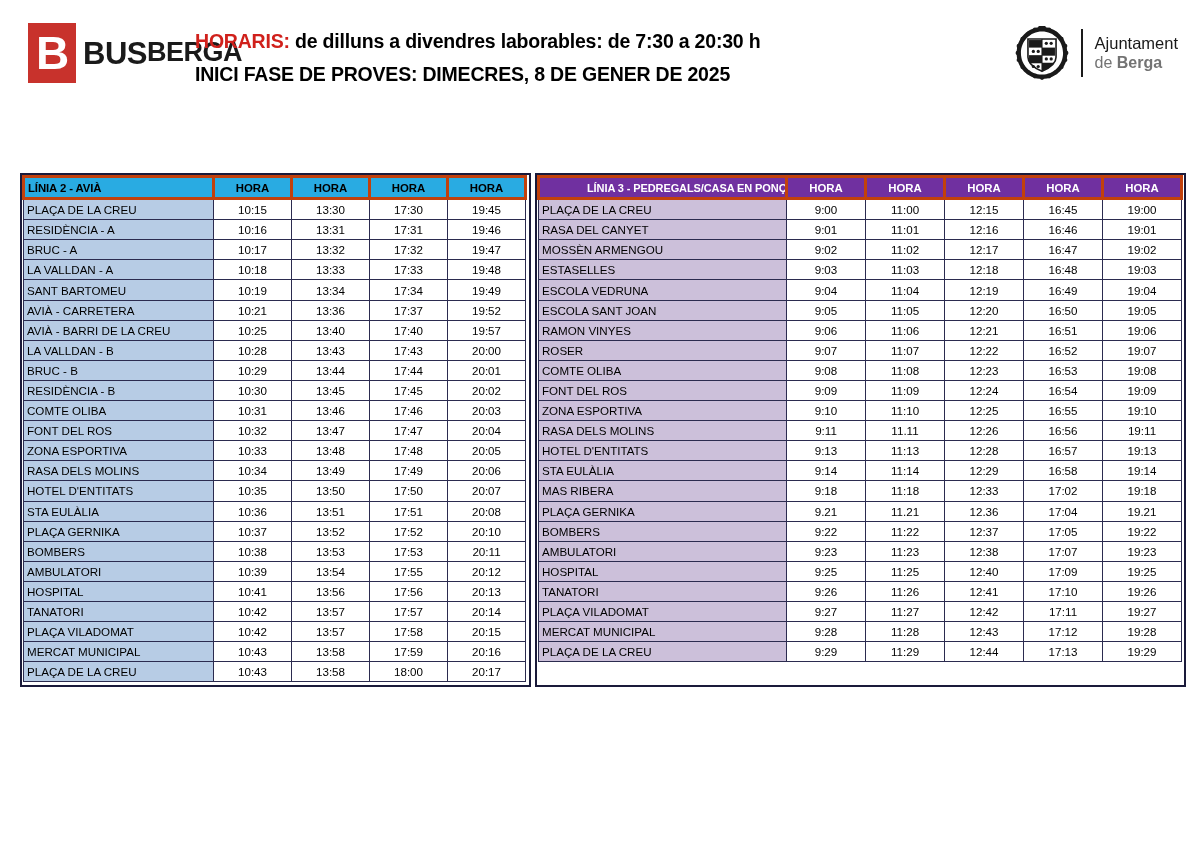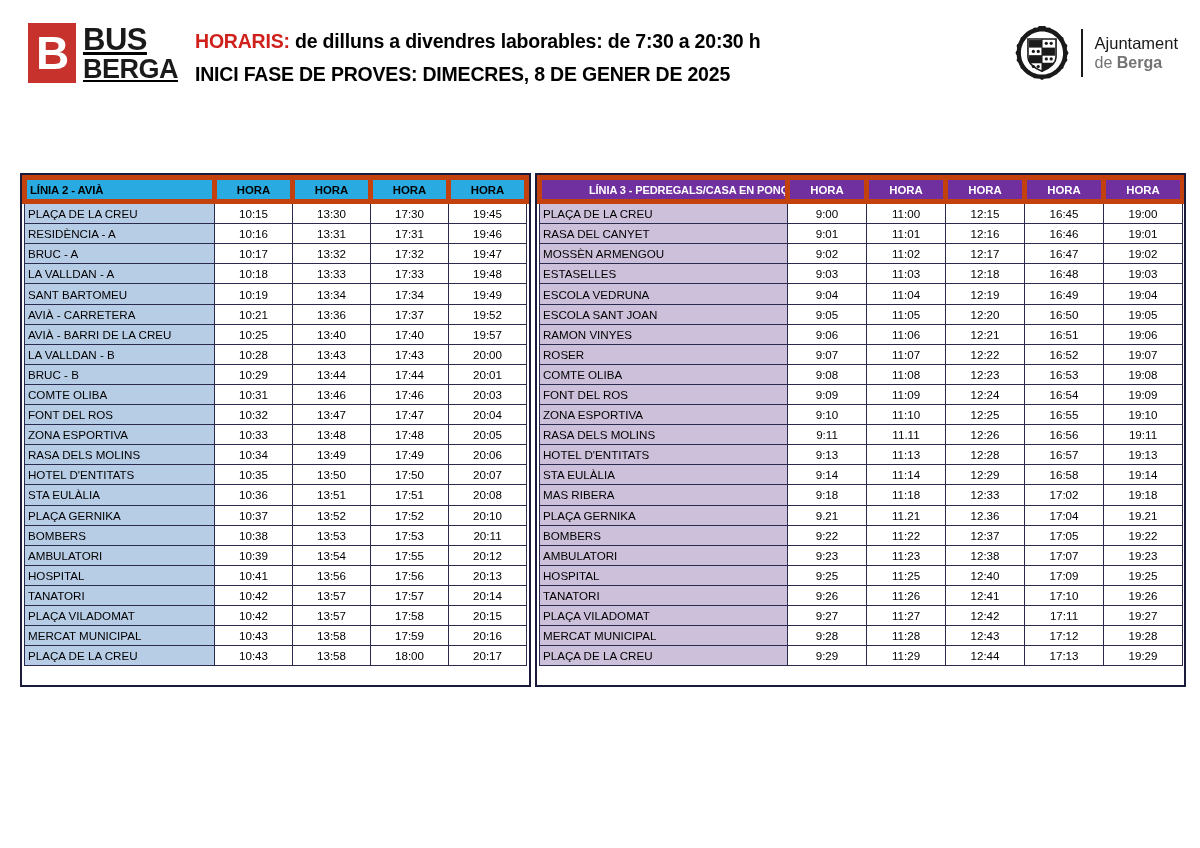--- a/index.html
+++ b/index.html
@@ -26,23 +26,22 @@
   .logo-b{
     width:48px;height:60px;background:#C8322C;
     display:flex;align-items:center;justify-content:center;
     flex:none;
   }
   .logo-b span{
     color:#ffffff;font-weight:bold;font-size:46px;line-height:44px;
     font-family:"Liberation Sans", sans-serif;letter-spacing:-1px;
   }
   .logo-words{
-    margin-left:7px;display:flex;flex-direction:column;justify-content:center;
+    margin-left:7px;display:flex;justify-content:center;
     line-height:1;
-    text-decoration:underline;
   }
   .logo-words .w1{font-size:31px;font-weight:bold;letter-spacing:-0.5px;color:#1a1a1a;}
   .logo-words .w2{font-size:27px;font-weight:bold;letter-spacing:-0.5px;color:#1a1a1a;margin-top:1px;}
   .logo-bar{
     width:9px;height:58px;background:#C8322C;margin-left:6px;
     border-top-right-radius:4px;border-bottom-right-radius:4px;
   }
 
   .title-block{
     position:absolute;left:195px;top:30px;width:805px;
@@ -79,21 +78,21 @@
     height:19.1px;
     padding:0 0 0 3px;
     font-weight:normal;
     overflow:hidden;
     white-space:nowrap;
   }
   .tbl .time{ text-align:center; padding:0; background:#ffffff; }
   .tbl thead th{
     font-weight:bold;
     font-size:11.4px;
-    border:5px solid #c2410c;
+    border:3px solid #c2410c;
   }
 
   
   #tbl-l2{ left:22px; top:175px; width:503px; }
   #tbl-l2 .hdr-name{ background:#29ABE2; color:#000; text-align:left; letter-spacing:-0.1px;}
   #tbl-l2 .hdr-hora{ background:#29ABE2; color:#000; text-align:center; padding:0;}
   #tbl-l2 .stop{ background:#B7CCE5; text-align:left; }
 
   
   #tbl-l3{ left:537px; top:175px; width:643px; }
@@ -259,20 +258,27 @@
         <td class="time">20:00</td>
       </tr>
       <tr>
         <td class="stop">BRUC - B</td>
         <td class="time">10:29</td>
         <td class="time">13:44</td>
         <td class="time">17:44</td>
         <td class="time">20:01</td>
       </tr>
       <tr>
+        <td class="stop">RESIDÈNCIA - B</td>
+        <td class="time">10:30</td>
+        <td class="time">13:45</td>
+        <td class="time">17:45</td>
+        <td class="time">20:02</td>
+      </tr>
+      <tr>
         <td class="stop">COMTE OLIBA</td>
         <td class="time">10:31</td>
         <td class="time">13:46</td>
         <td class="time">17:46</td>
         <td class="time">20:03</td>
       </tr>
       <tr>
         <td class="stop">FONT DEL ROS</td>
         <td class="time">10:32</td>
         <td class="time">13:47</td>

